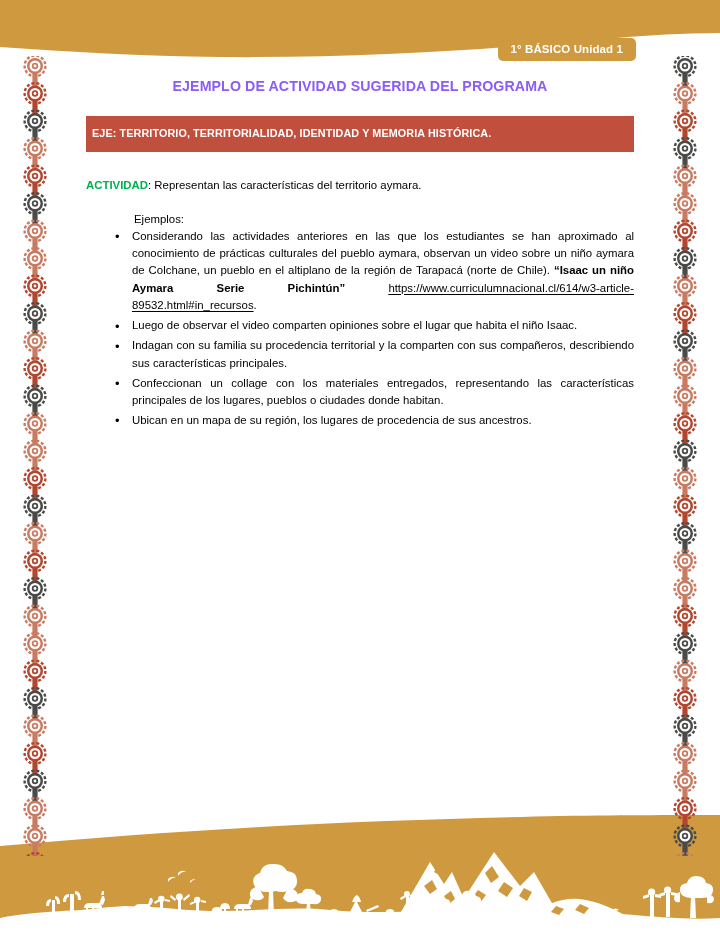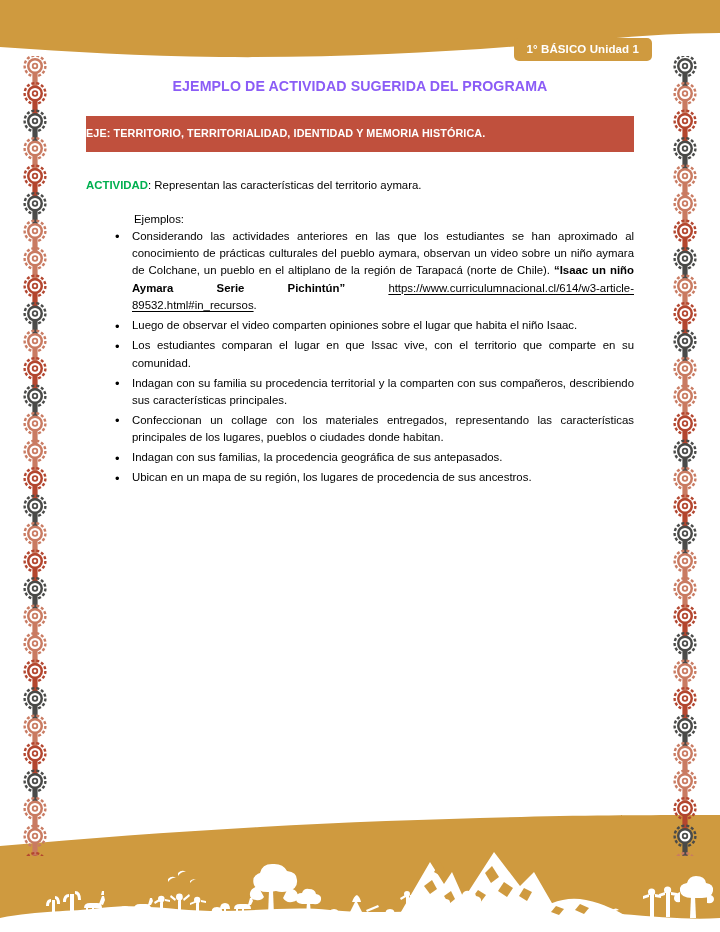--- a/index.html
+++ b/index.html
@@ -22,21 +22,21 @@
     top: 0; left: 0;
     width: 720px;
     height: 72px;
     z-index: 2;
   }
 
   
   .unit-badge {
     position: absolute;
     top: 38px;
-    right: 68px;
+    right: 84px;
     background: #cf9a3f;
     color: #ffffff;
     font-size: 11.5px;
     font-weight: 700;
     padding: 5px 13px 6px 13px;
     border-radius: 5px;
     letter-spacing: 0.1px;
     white-space: nowrap;
     z-index: 5;
     box-shadow: 0 0 0 0 rgba(0,0,0,0);
@@ -88,21 +88,21 @@
     letter-spacing: 0.1px;
     margin: 0 0 22px 0;
     color: #8b5cf6;
   }
 
   .eje-banner {
     background: #c0503d;
     color: #ffffff;
     font-size: 10.8px;
     font-weight: 700;
-    padding: 11px 14px 12px 0;
+    padding: 11px 14px 12px 6px;
     letter-spacing: 0.1px;
     line-height: 1.25;
     margin-bottom: 25px;
   }
 
   .activity-line {
     font-size: 11.4px;
     line-height: 1.45;
     margin-bottom: 17px;
   }
@@ -688,24 +688,22 @@
     <span class="activity-label">ACTIVIDAD</span><span>: Representan las características del territorio aymara.</span>
   </div>
 
   <div class="examples-label">Ejemplos:</div>
 
   <ul class="bullets">
     <li>
       <span>Considerando las actividades anteriores en las que los estudiantes se han aproximado al conocimiento de prácticas culturales del pueblo aymara, observan un video sobre un niño aymara de Colchane, un pueblo en el altiplano de la región de Tarapacá (norte de Chile). </span><span class="b">“Isaac un niño Aymara Serie Pichintún”</span><span> </span><span class="u">https://www.curriculumnacional.cl/614/w3-article-89532.html#in_recursos</span><span>.</span>
     </li>
     <li><span>Luego de observar el video comparten opiniones sobre el lugar que habita el niño Isaac.</span></li>
-    <li><span>Los estudiantes comparan el lugar en que Issac vive, con el territorio que comparte en su comunidad.</span></li>
     <li><span>Indagan con su familia su procedencia territorial y la comparten con sus compañeros, describiendo sus características principales.</span></li>
     <li><span>Confeccionan un collage con los materiales entregados, representando las características principales de los lugares, pueblos o ciudades donde habitan.</span></li>
-    <li><span>Indagan con sus familias, la procedencia geográfica de sus antepasados.</span></li>
     <li><span>Ubican en un mapa de su región, los lugares de procedencia de sus ancestros.</span></li>
   </ul>
 </div>
 
 <svg class="bottom-band" viewBox="0 0 720 122" preserveAspectRatio="none">
 
   <path d="M0,36 C90,28 170,22 260,17 C360,11 470,8 560,6 C630,5 680,5 720,5 L720,122 L0,122 Z" fill="#cf9a3f"></path>
 
   <path d="M0,108 C40,100 70,102 100,98 C140,93 170,100 210,101 C250,102 290,96 330,100
            C380,105 420,99 470,103 C520,107 570,100 620,104 C660,107 690,110 720,108

